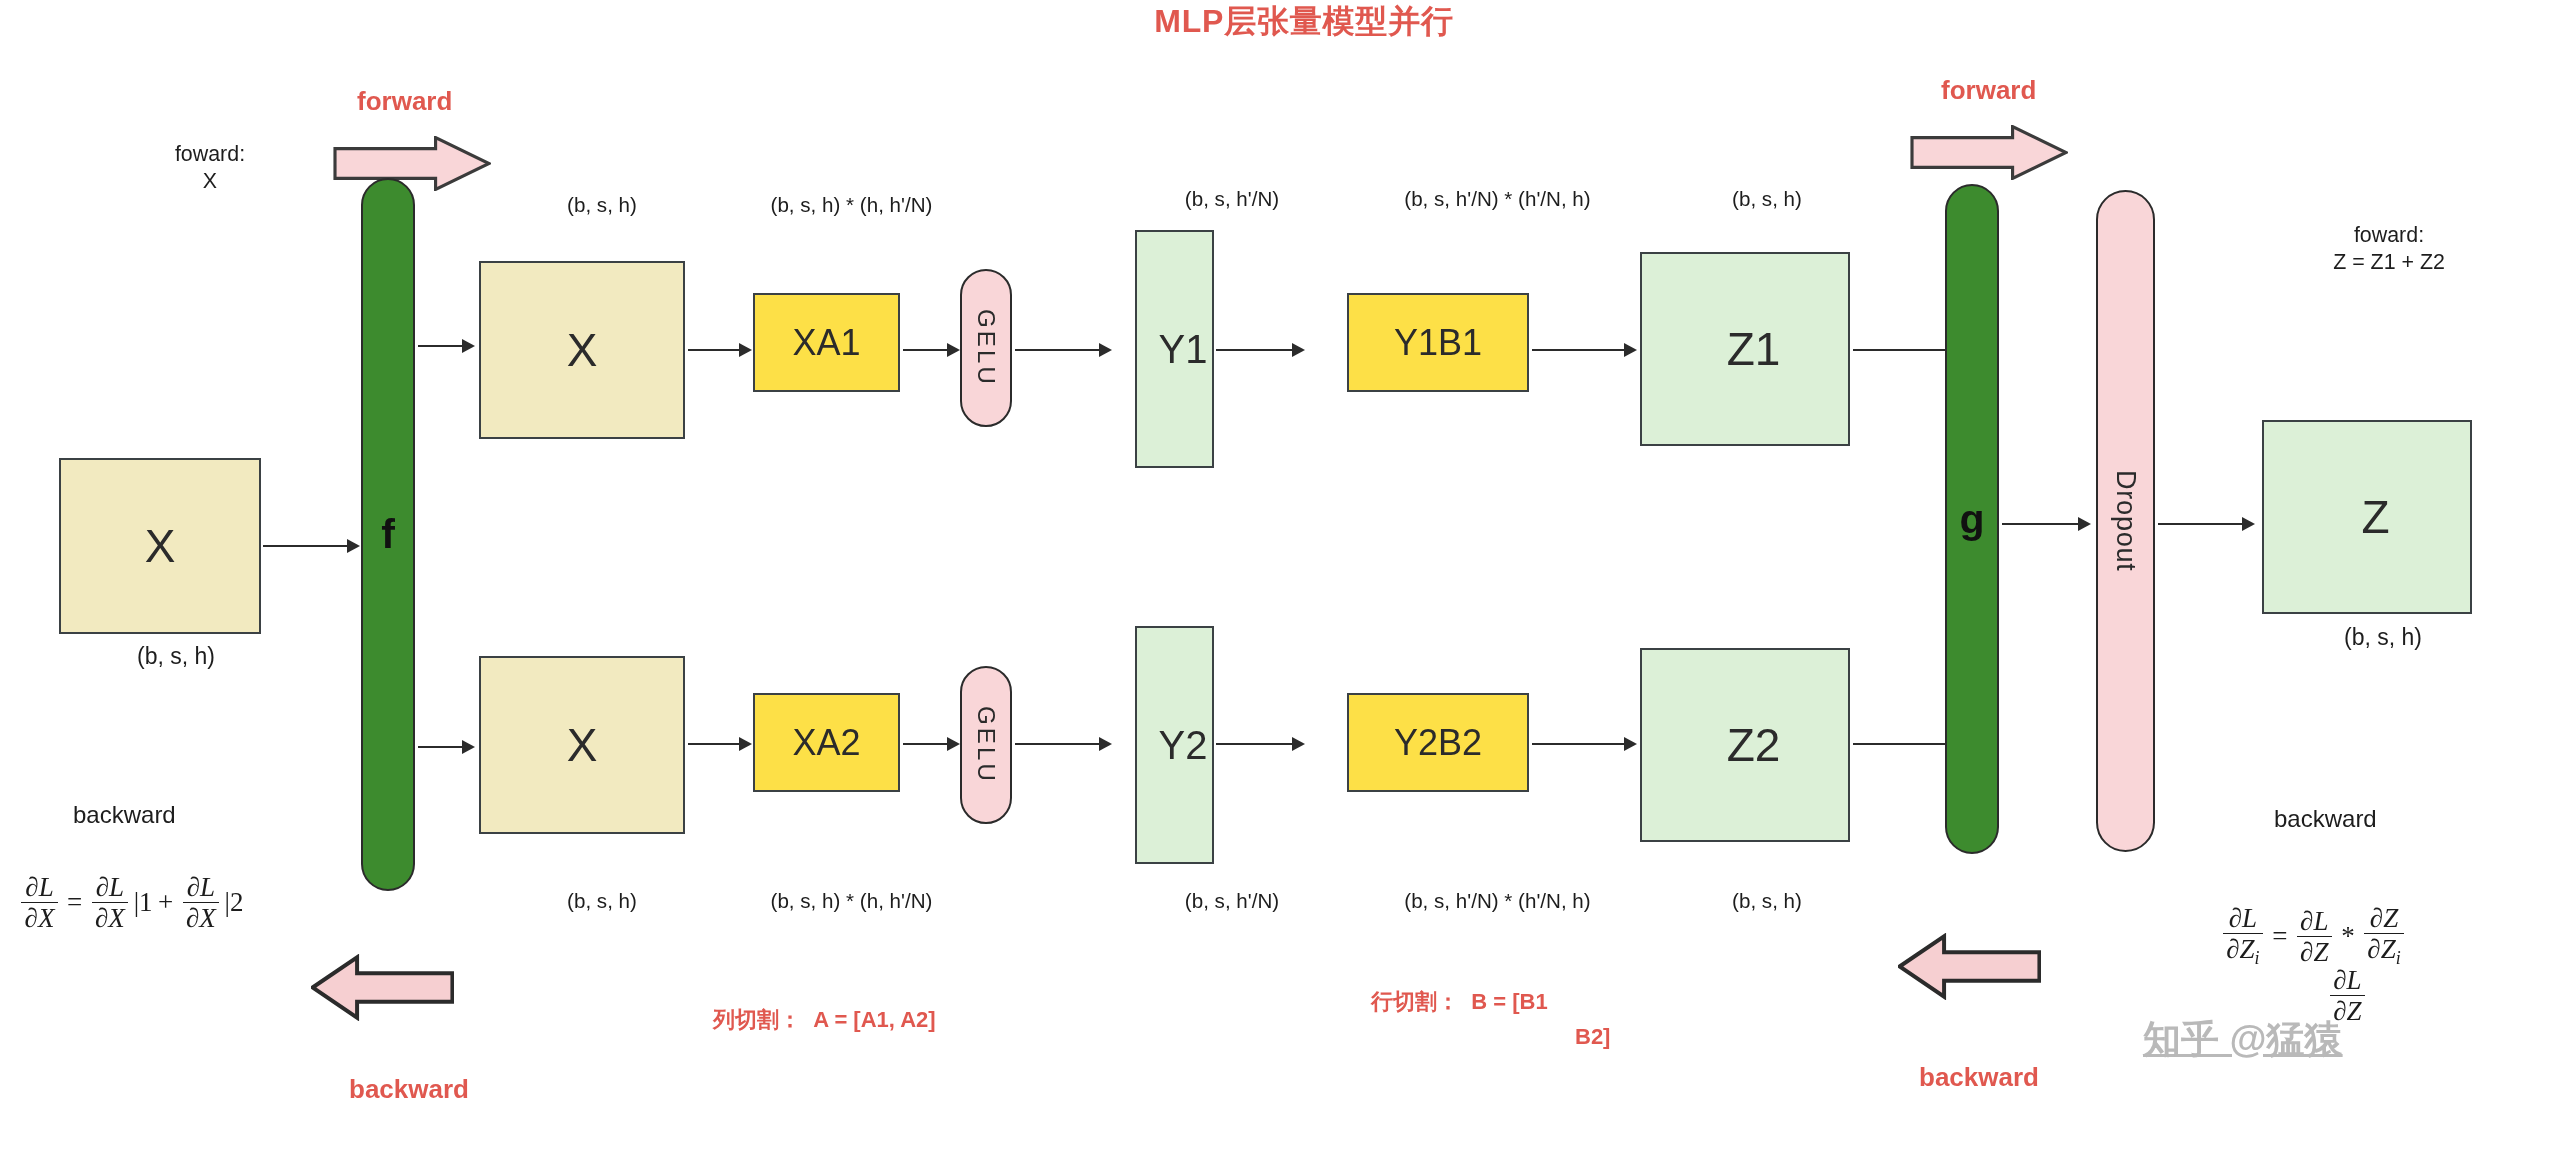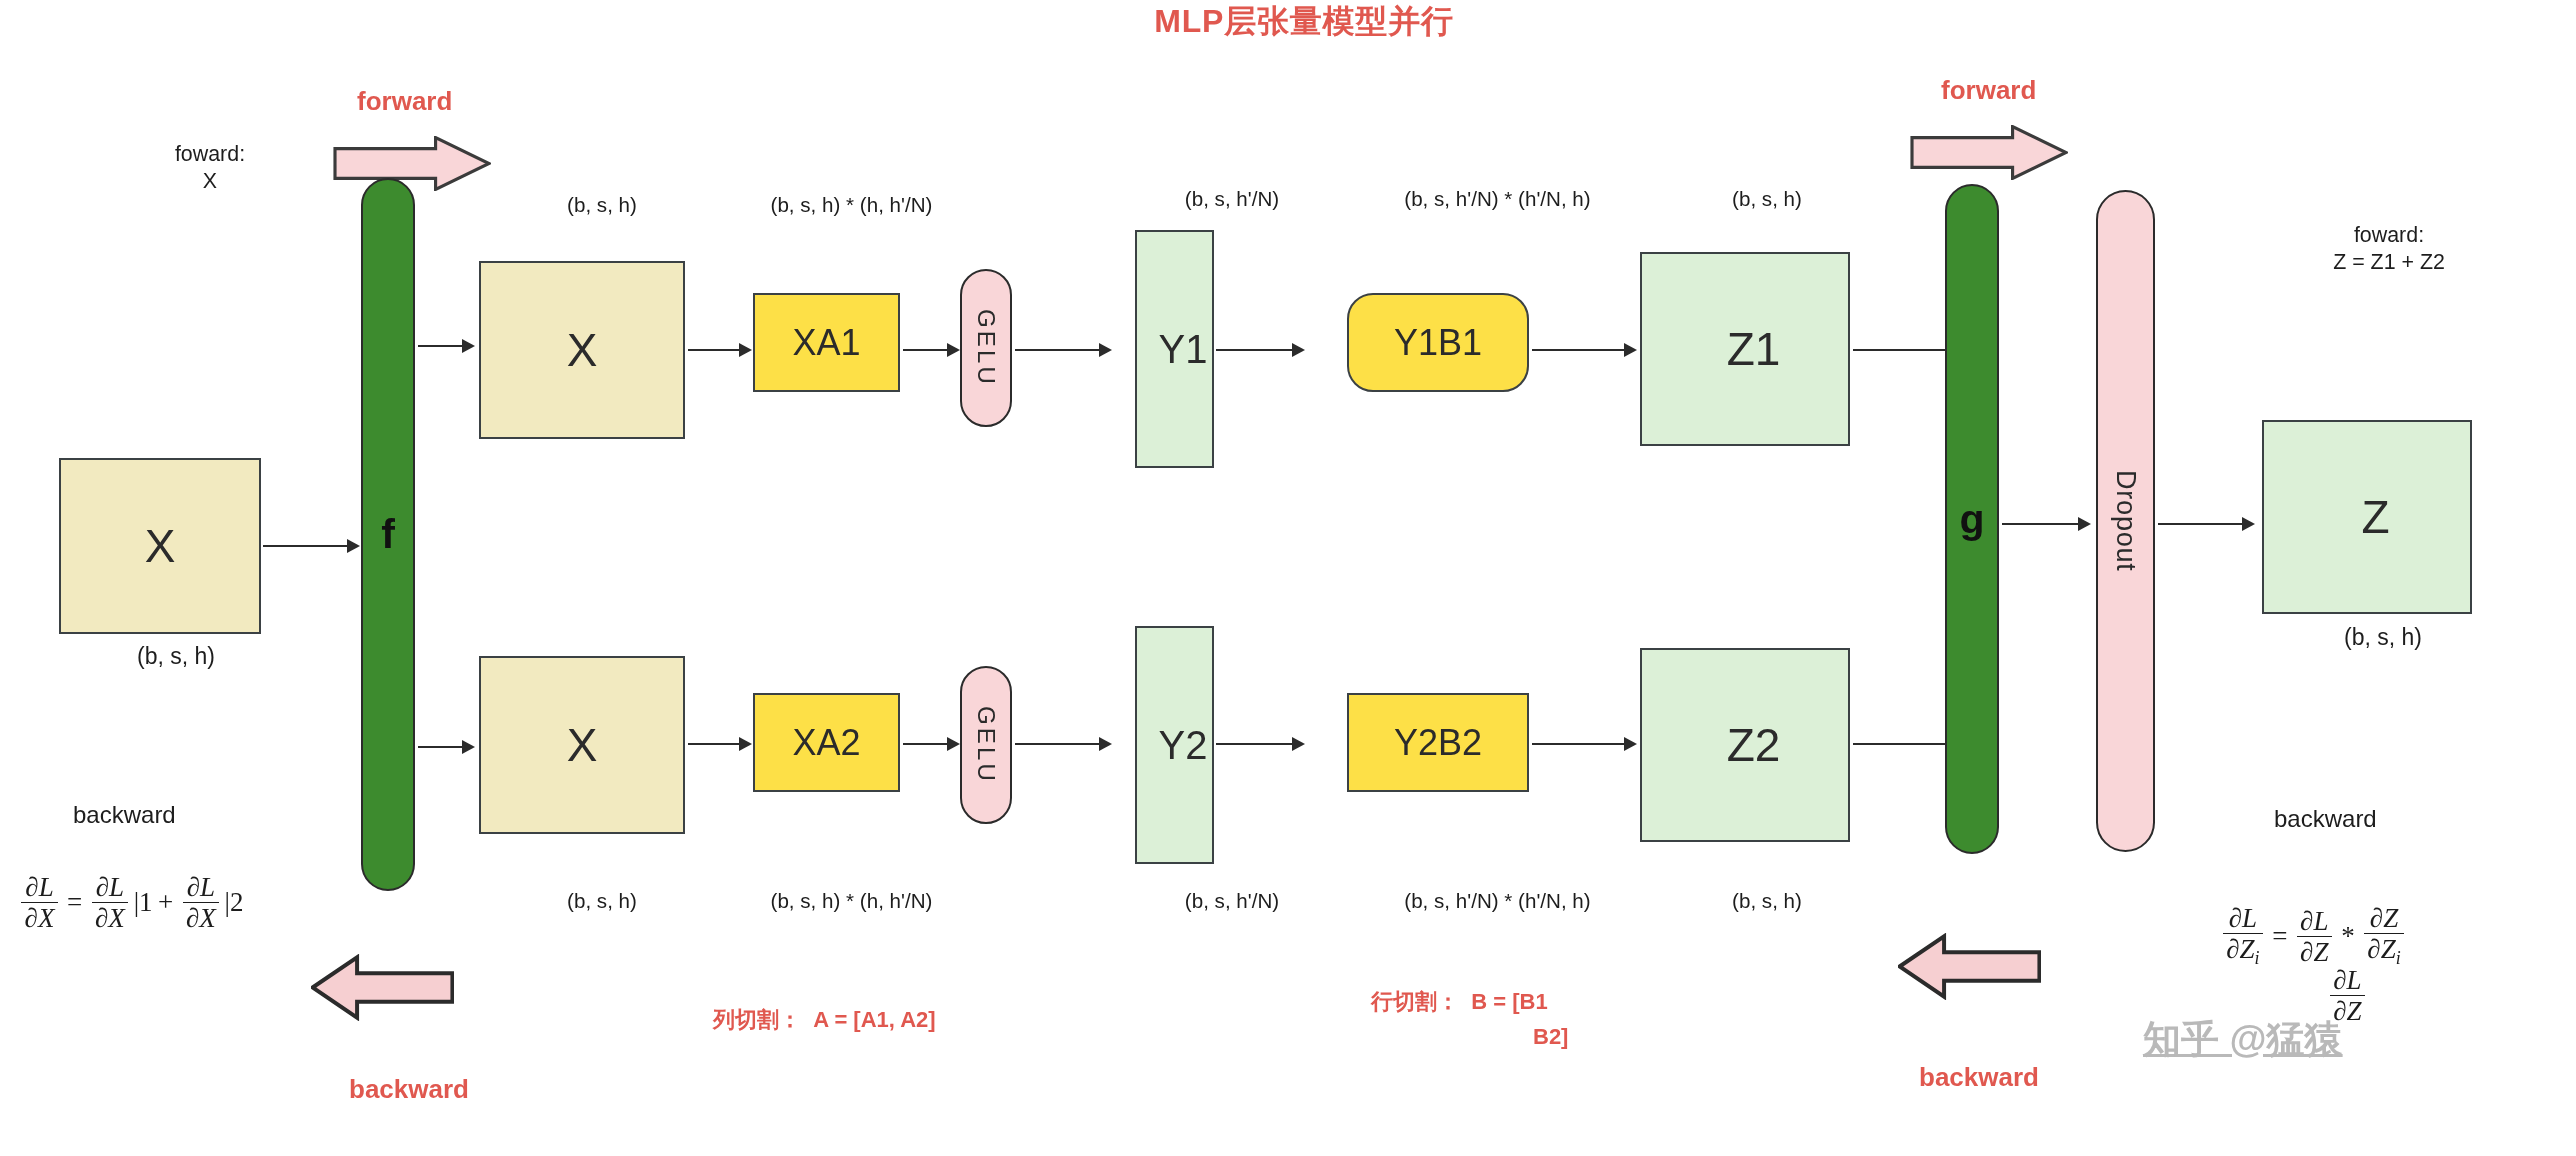--- a/index.html
+++ b/index.html
@@ -127,21 +127,21 @@
 <div class="pill pink" style="left:960px;top:269px;width:52px;height:158px;border-radius:32px;">
   <span class="vert gelu-label">GELU</span>
 </div>
 <div class="conn" style="left:1015px;top:349px;width:95px;"></div>
 
 <div class="box green" style="left:1135px;top:230px;width:79px;height:238px;font-size:40px;">
   <span>Y1</span>
 </div>
 <div class="conn" style="left:1216px;top:349px;width:87px;"></div>
 
-<div class="box cyan" style="left:1347px;top:293px;width:182px;height:99px;font-size:36px;border-radius:26px;">
+<div class="box cyan" style="left:1347px;top:293px;width:182px;height:99px;font-size:36px;">
   <span>Y1B1</span>
 </div>
 <div class="conn" style="left:1532px;top:349px;width:103px;"></div>
 
 <div class="box green" style="left:1640px;top:252px;width:210px;height:194px;">
   <span>Z1</span>
 </div>
 <div class="conn" style="left:1853px;top:349px;width:103px;"></div>
 
 <div class="conn" style="left:418px;top:746px;width:55px;"></div>
@@ -177,21 +177,21 @@
 <div class="conn" style="left:1853px;top:743px;width:103px;"></div>
 
 <div class="abs dim" style="left:487px;top:889px;width:198px;text-align:center;">(b, s, h)</div>
 <div class="abs dim" style="left:701px;top:889px;width:269px;text-align:center;">(b, s, h) * (h, h'/N)</div>
 <div class="abs dim" style="left:1113px;top:889px;width:206px;text-align:center;">(b, s,  h'/N)</div>
 <div class="abs dim" style="left:1323px;top:889px;width:317px;text-align:center;">(b, s, h'/N) * (h'/N, h)</div>
 <div class="abs dim" style="left:1652px;top:889px;width:198px;text-align:center;">(b, s, h)</div>
 
 <div class="abs txt-red-sm" style="left:697px;top:1005px;">列切割：  A = [A1, A2]</div>
 <div class="abs txt-red-sm" style="left:1355px;top:987px;">行切割：  B = [B1</div>
-<div class="abs txt-red-sm" style="left:1517px;top:1024px;">B2]</div>
+<div class="abs txt-red-sm" style="left:1559px;top:1024px;">B2]</div>
 
 <div class="abs txt-red" style="left:1925px;top:75px;">forward</div>
 <div class="barrow" style="left:1910px;top:125px;">
   <svg width="158" height="55" viewBox="0 0 200 70">
     <polygon points="2,16 130,16 130,2 198,35 130,68 130,54 2,54" fill="#f9d6d8" stroke="#3b3b3b" stroke-width="4"></polygon>
   </svg>
 </div>
 
 <div class="pill fg" style="left:1945px;top:184px;width:54px;height:670px;border-radius:28.5px;">
   <span class="pill-label-fg">g</span>

